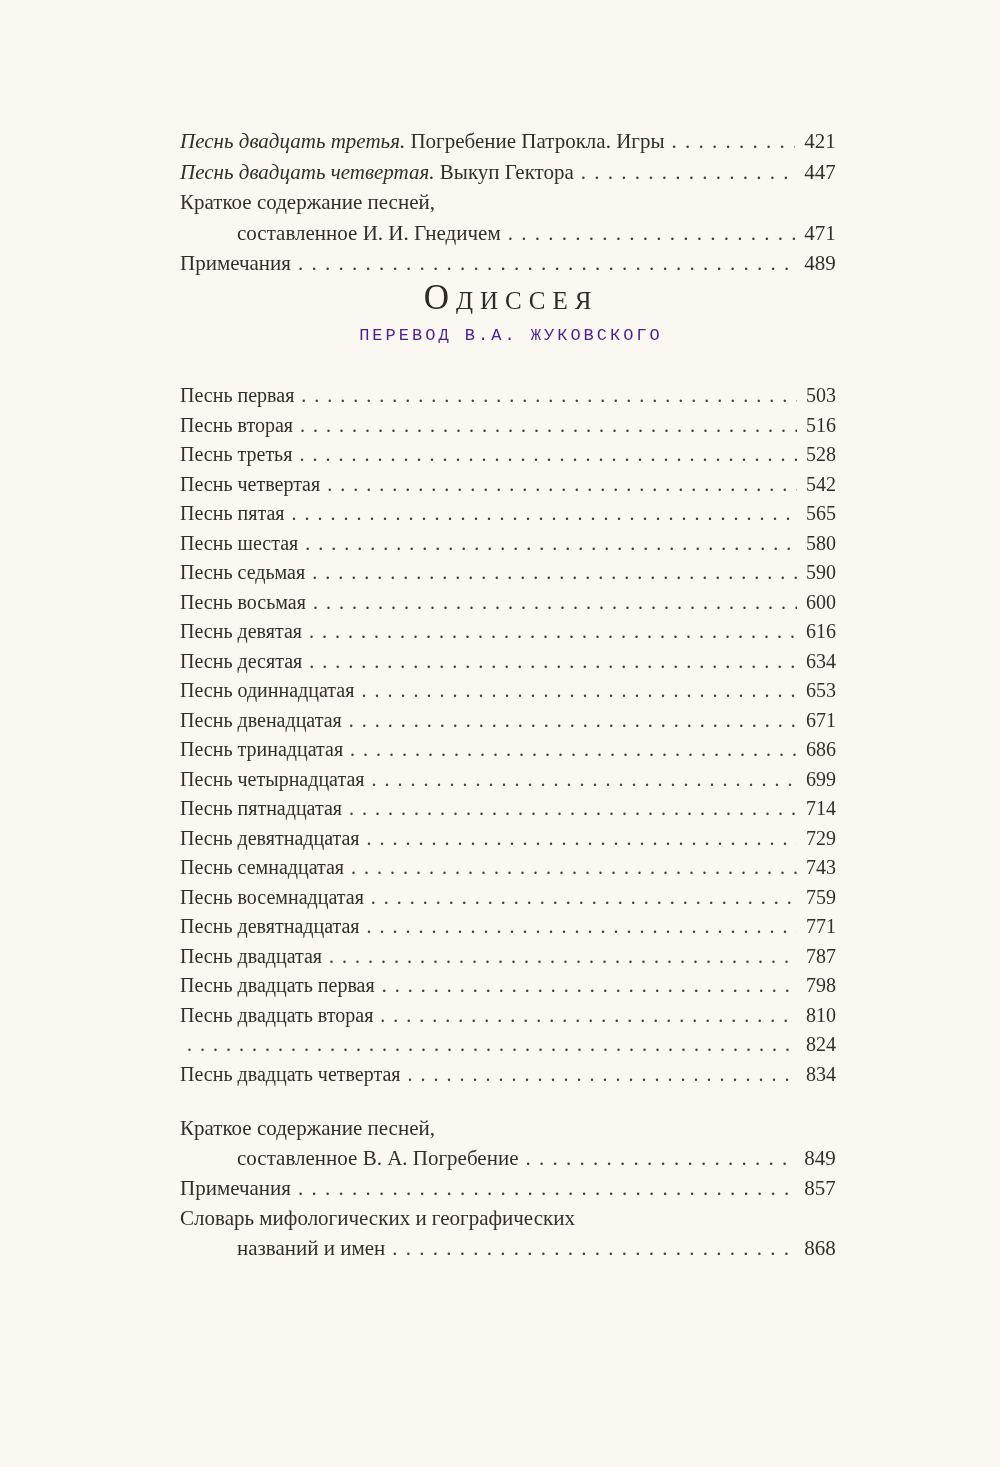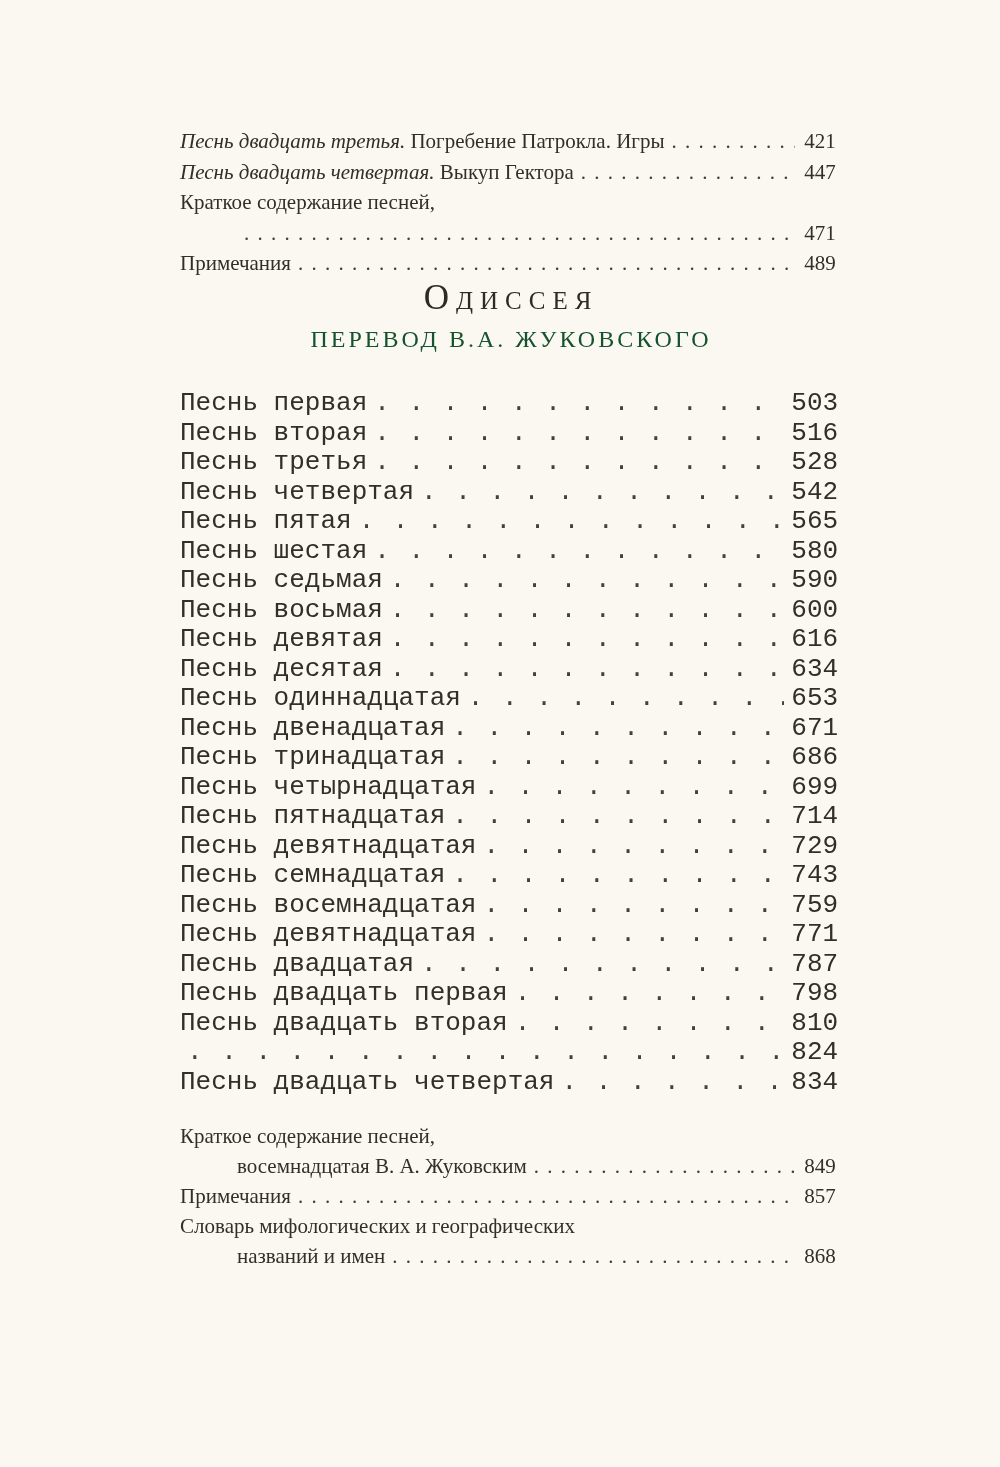--- a/index.html
+++ b/index.html
@@ -26,36 +26,37 @@
     color: #45403a;
   }
   .dots::after {
     content: ". . . . . . . . . . . . . . . . . . . . . . . . . . . . . . . . . . . . . . . . . . . . . . . . . . . . . . . . . . . . . . . . . . . . . . . .";
     letter-spacing: 1.5px;
   }
   .pg { white-space: nowrap; min-width: 2.1em; text-align: center; }
   .indent { padding-left: 57px; }
 
   .toc-top { font-size: 21px; line-height: 30.5px; }
-  .toc-main { font-size: 26px; line-height: 29.5px; font-family: Liberation Mono, monospace; }
+  .toc-main { font-size: 20px; line-height: 29.5px; }
   .toc-bottom { font-size: 21px; line-height: 30px; margin-top: 24px; }
 
   .section-head { text-align: center; }
   .section-title {
     font-variant: small-caps;
     font-size: 35px;
     letter-spacing: 7px;
     line-height: 1.1;
     color: #2f2a24;
   }
   .section-subtitle {
-    font-size: 24px;
+    font-size: 17px;
     letter-spacing: 3px;
     margin-top: 9px;
-    color: #14532d;
+    color: #4c1d95;
+    font-family: Liberation Mono, monospace;
   }
   .toc-main { margin-top: 36px; }
 </style>
 </head>
 <body>
 
 <div class="page">
 
   <div class="toc-top">
     <div class="row">
@@ -65,20 +66,21 @@
     </div>
     <div class="row">
       <span class="t"><span class="lead">Песнь двадцать четвертая.</span><span> Выкуп Гектора</span></span>
       <span class="dots"></span>
       <span class="pg">447</span>
     </div>
     <div class="row">
       <span class="t">Краткое содержание песней,</span>
     </div>
     <div class="row indent">
+      <span class="t">составленное И. И. Гнедичем</span>
       <span class="dots"></span>
       <span class="pg">471</span>
     </div>
     <div class="row">
       <span class="t">Примечания</span>
       <span class="dots"></span>
       <span class="pg">489</span>
     </div>
   </div>
 
@@ -207,21 +209,21 @@
         <span class="dots"></span>
         <span class="pg">834</span>
       </div>
   </div>
 
   <div class="toc-bottom">
     <div class="row">
       <span class="t">Краткое содержание песней,</span>
     </div>
     <div class="row indent">
-      <span class="t">восемнадцатая В. А. Жуковским</span>
+      <span class="t">составленное В. А. Погребение</span>
       <span class="dots"></span>
       <span class="pg">849</span>
     </div>
     <div class="row">
       <span class="t">Примечания</span>
       <span class="dots"></span>
       <span class="pg">857</span>
     </div>
     <div class="row">
       <span class="t">Словарь мифологических и географических</span>

